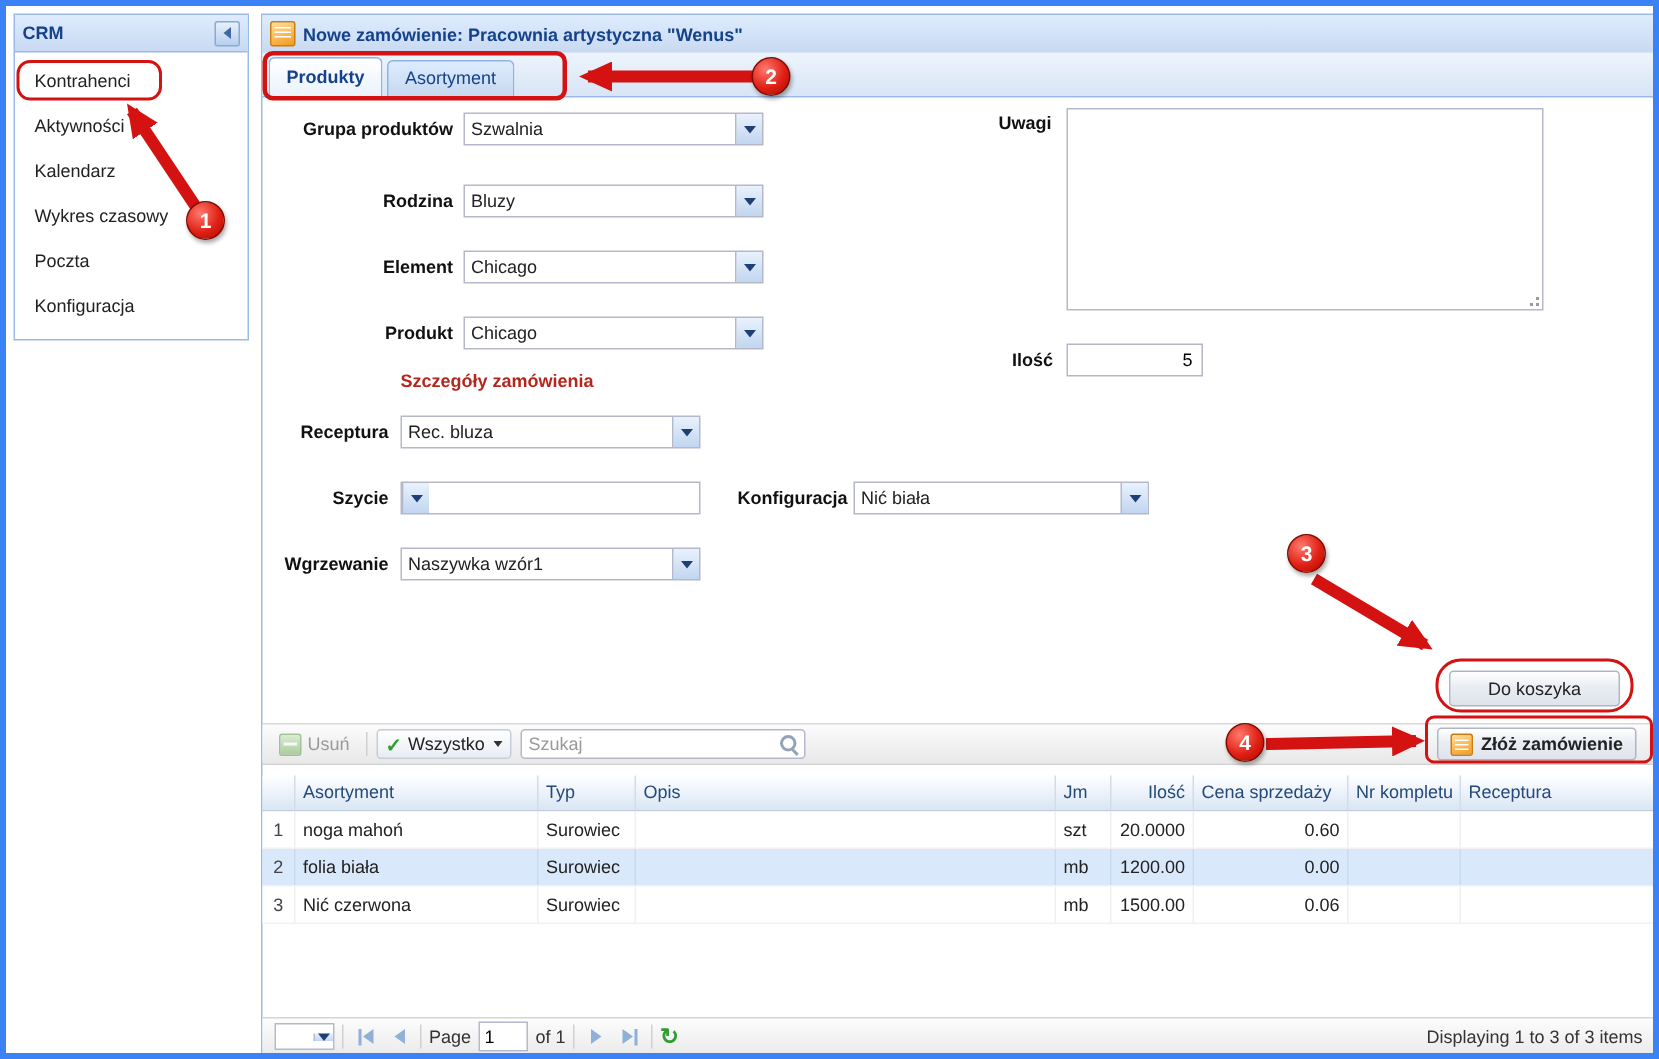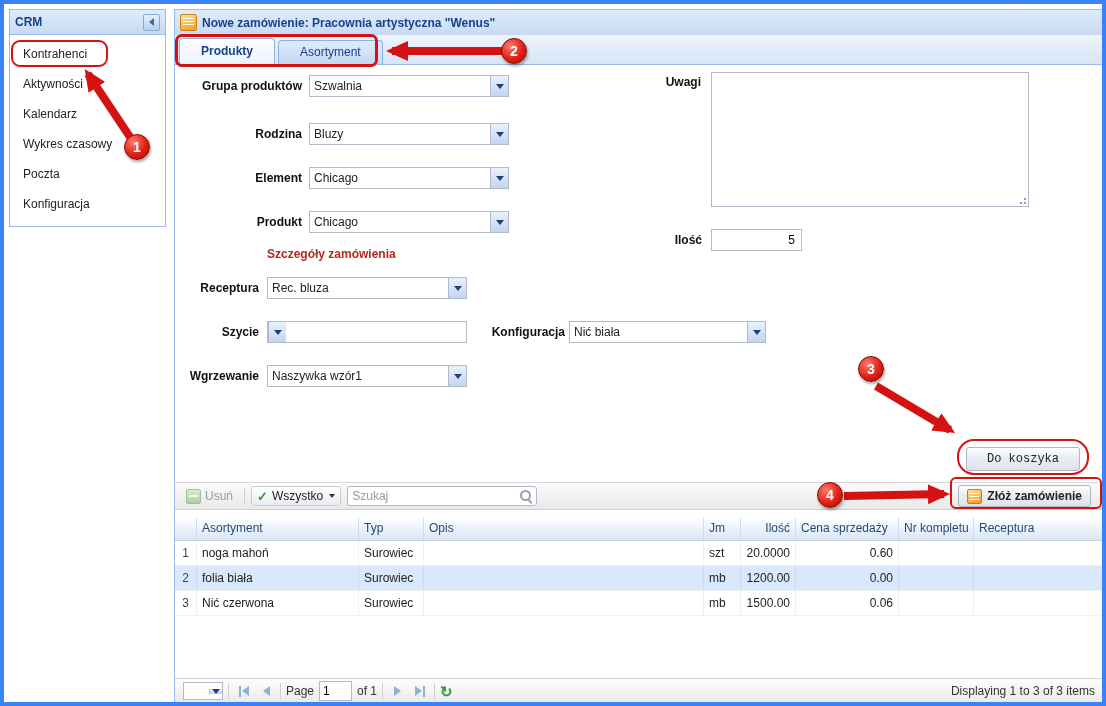--- a/index.html
+++ b/index.html
@@ -16,38 +16,38 @@
 
   
   .main{position:absolute;left:170px;top:5px;width:930px;height:695px;border:1px solid #99bbe8;background:#fff;box-sizing:border-box;}
   .main-header{position:absolute;left:0;right:0;top:0;height:25px;background:linear-gradient(#deecfd,#c8d9f2);border-bottom:1px solid #99bbe8;display:flex;align-items:center;gap:5px;padding-left:5px;}
   .main-title{font-weight:bold;font-size:12px;color:#15428b;white-space:nowrap;}
   .order-icon{width:15px;height:15px;border:1px solid #c87e12;border-radius:2px;background:linear-gradient(160deg,#ffdf9a,#f59b1f);position:relative;flex:none;}
   .order-icon::after{content:"";position:absolute;left:2px;right:2px;top:3px;height:1px;background:#fff;box-shadow:0 3px #fff,0 6px #fff;}
   .order-icon.small{width:13px;height:13px;}
 
   .tabstrip{position:absolute;left:0;right:0;top:25px;height:30px;background:linear-gradient(#eef4fc,#d7e5f6);border-bottom:1px solid #99bbe8;display:flex;align-items:flex-end;padding-left:4px;box-sizing:border-box;}
-  .tab{height:23px;line-height:23px;padding:0 21px;margin-right:3px;border:1px solid #8db2e3;border-bottom:none;border-radius:4px 4px 0 0;font-size:12px;color:#15428b;background:linear-gradient(#deecfd,#c6d8f0);cursor:pointer;}
+  .tab{height:23px;line-height:23px;padding:0 11px;margin-right:3px;border:1px solid #8db2e3;border-bottom:none;border-radius:4px 4px 0 0;font-size:12px;color:#15428b;background:linear-gradient(#deecfd,#c6d8f0);cursor:pointer;}
   .tab.active{background:linear-gradient(#ffffff,#eaf2fc);font-weight:bold;height:25px;line-height:25px;}
 
   
   .flabel{position:absolute;font-size:12px;font-weight:bold;color:#111;text-align:right;white-space:nowrap;}
   .combo{position:absolute;height:22px;box-sizing:border-box;border:1px solid #b5b8c8;background:#fff;display:flex;align-items:stretch;cursor:pointer;}
   .combo-val{flex:1;display:flex;align-items:center;padding-left:4px;font-size:12px;color:#222;white-space:nowrap;overflow:hidden;}
   .combo-trig{width:17px;border-left:1px solid #b5b8c8;background:linear-gradient(#e9f2fd,#c1d6f0);display:flex;align-items:center;justify-content:center;}
   .combo-trig i{width:0;height:0;border-left:4px solid transparent;border-right:4px solid transparent;border-top:5px solid #1f3f77;}
   .uwagi-wrap{position:absolute;left:536px;top:62px;width:318px;height:135px;}
   .uwagi-wrap textarea{width:100%;height:100%;box-sizing:border-box;border:1px solid #b5b8c8;resize:none;font-family:inherit;font-size:12px;padding:3px;}
   .grip{position:absolute;right:3px;bottom:3px;width:8px;height:8px;pointer-events:none;}
   .grip::after{content:"";position:absolute;right:0;bottom:0;width:2px;height:2px;background:#9a9a9a;box-shadow:-4px 0 #9a9a9a,0 -4px #9a9a9a;}
   .ilosc-input{position:absolute;left:536px;top:219px;width:91px;height:22px;box-sizing:border-box;border:1px solid #b5b8c8;font-size:12px;text-align:right;padding-right:6px;font-family:inherit;}
   .section-title{position:absolute;left:92px;top:237px;font-size:12px;font-weight:bold;color:#b3281e;}
 
   .btn{display:flex;align-items:center;justify-content:center;gap:5px;border:1px solid #aeb6c2;border-radius:3px;background:linear-gradient(#ffffff,#e9edf3 45%,#dfe4ec);font-size:12px;color:#222;cursor:pointer;box-sizing:border-box;}
-  .do-koszyka{position:absolute;left:791px;top:437px;width:114px;height:24px;font-family:Liberation Mono, monospace;}
+  .do-koszyka{position:absolute;left:791px;top:437px;width:114px;height:24px;}
 
   
   .toolbar{position:absolute;left:0;right:0;top:472px;height:28px;border-top:1px solid #d7d7d7;border-bottom:1px solid #d0d0d0;background:linear-gradient(#fcfcfc,#e8e8e8);display:flex;align-items:center;gap:6px;padding:0 6px;box-sizing:border-box;}
   .tbtn{display:flex;align-items:center;gap:4px;font-size:12px;color:#222;padding:2px 5px;border-radius:3px;cursor:pointer;}
   .tbtn.bordered{border:1px solid #c5cdd8;background:linear-gradient(#fff,#e8ecf2);height:20px;box-sizing:border-box;}
   .tbtn.disabled .tlabel{color:#9a9a9a;}
   .del-icon{width:13px;height:13px;border-radius:2px;border:1px solid #57923f;background:linear-gradient(#bfe3ae,#6cae54);position:relative;opacity:.5;}
   .del-icon::after{content:"";position:absolute;left:2px;right:2px;top:5px;height:2px;background:#fff;}
   .check-icon{color:#2f9e2f;font-weight:bold;font-size:13px;}
   .caret{width:0;height:0;border-left:3px solid transparent;border-right:3px solid transparent;border-top:4px solid #333;margin-left:2px;}

